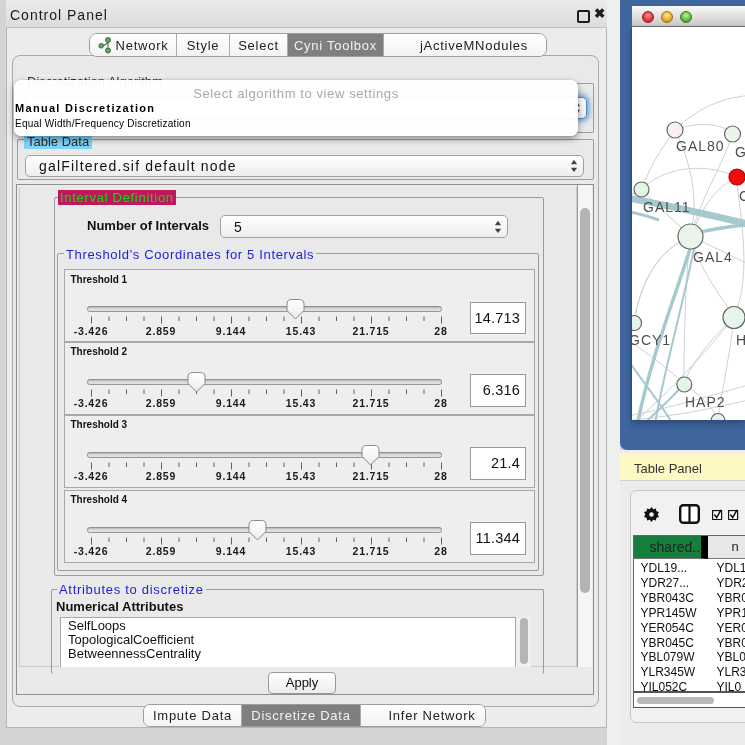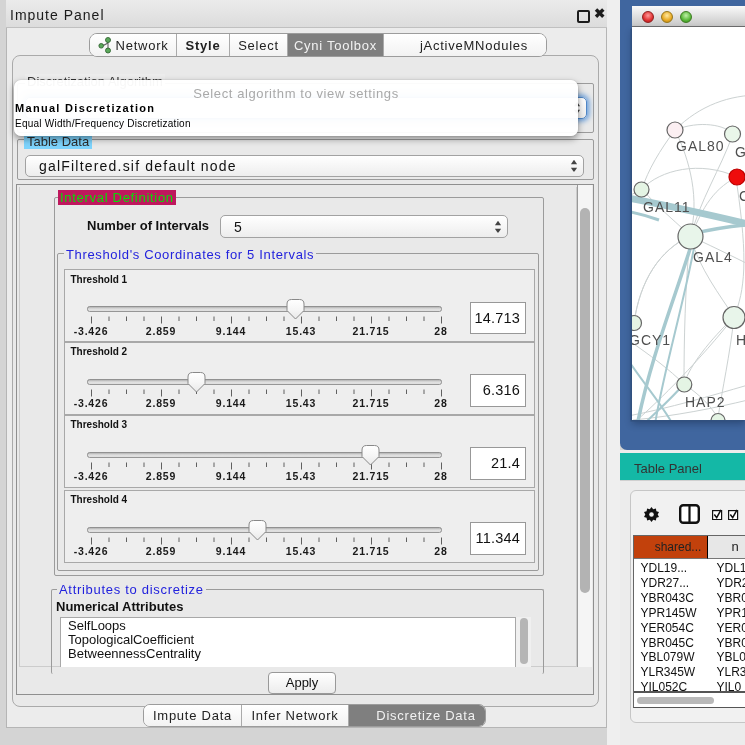--- a/index.html
+++ b/index.html
@@ -40,48 +40,48 @@
 #popup .r3{position:absolute;left:1px;top:37.5px;font-size:10px;letter-spacing:0.25px;color:#000;}
 
 #apply{left:268px;top:672px;width:66px;height:20px;background:linear-gradient(#ffffff,#ececec);border:1px solid #999;border-radius:4px;text-align:center;font-size:13px;color:#111;line-height:19px;}
 
 #netwin{left:620px;top:0;width:125px;height:450px;background:#40669f;border-radius:0 0 0 7px;}
 #nettb{left:12px;top:6px;width:113px;height:21px;background:linear-gradient(#fafafa,#c8c8c8);border-bottom:1px solid #6e6e6e;box-sizing:border-box;}
 .light{position:absolute;top:5px;width:12px;height:12px;border-radius:50%;}
 #netcanvas{left:632px;top:27px;width:113px;height:393px;background:#fff;overflow:hidden;box-shadow:-1.5px 1.5px 0 0 #31507e,0 4px 7px 0 rgba(10,20,45,0.33);}
 
 #tpanel{left:620px;top:450px;width:125px;height:295px;background:#ececec;}
-#tptitle{left:620px;top:453px;width:125px;height:28px;background:#14b8a6;border-bottom:1px solid #d0d0d0;box-sizing:border-box;}
+#tptitle{left:620px;top:453px;width:125px;height:28px;background:#fef9c3;border-bottom:1px solid #d0d0d0;box-sizing:border-box;}
 #tptitle span{position:absolute;left:14px;top:8px;font-size:13px;color:#333;}
 #tcard{left:10px;top:40px;width:130px;height:231px;background:#f1f1f1;border:1px solid #c6c6c6;border-radius:6px;}
 .trow{position:absolute;left:7px;font-size:12px;color:#111;white-space:nowrap;}
 .trow2{position:absolute;left:83px;font-size:12px;color:#111;white-space:nowrap;}
 </style>
 </head>
 <body>
 <div class="abs" style="left:607px;top:0;width:13px;height:745px;background:#efefef;"></div>
 
 <div class="abs" id="cpwin"></div>
 <div class="abs" id="cptitle">
-    <span class="t">Impute Panel</span>
+    <span class="t">Control Panel</span>
   </div>
 <div class="abs" id="btnfloat"></div>
 <div class="abs" id="btnclose">✖</div>
 <div class="abs" id="bigpanel"></div>
 
 <div class="seg" id="toptabs">
   <div class="s" style="width:86px;">
     <svg width="14" height="18" viewBox="0 0 14 18" style="margin-right:4px;">
       <path d="M10 4.5 L10 14 M3.5 9.5 C5.5 9.3 9 8.5 10 6" stroke="#666" stroke-width="1.1" fill="none"></path>
       <circle cx="10" cy="4" r="2.5" fill="#5aa85a" stroke="#336633" stroke-width="0.9"></circle>
       <circle cx="10" cy="14.5" r="2.5" fill="#5aa85a" stroke="#336633" stroke-width="0.9"></circle>
       <circle cx="3.2" cy="9.8" r="2.3" fill="#5aa85a" stroke="#336633" stroke-width="0.9"></circle>
     </svg>
     Network</div>
-  <div class="s" style="width:52px;font-weight:bold;">Style</div>
+  <div class="s" style="width:52px;">Style</div>
   <div class="s" style="width:57px;">Select</div>
   <div class="s on" style="width:95px;">Cyni Toolbox</div>
   <div class="s" style="width:144px;">jActiveMNodules</div>
 </div>
 
 <div class="grp" style="left:17px;top:83px;width:575px;height:48px;"></div>
 <div class="lbl" style="left:25px;top:74px;font-size:13px;color:#333;background:#ececec;padding:0 2px;">Discretization Algorithm</div>
 <div class="combo" style="left:25px;top:97px;width:562px;height:22px;box-shadow:0 0 5px 2.5px #71a3dc;border-color:#4f86c6;">
     <svg class="ar" viewBox="0 0 9 14">
       <path d="M4.5 0 L8 5 L1 5 Z" fill="#444"></path>
@@ -209,22 +209,22 @@
 <div class="abs" style="left:60px;top:616.5px;width:456px;height:50px;background:#fff;border:1px solid #a8a8a8;border-bottom:none;box-sizing:border-box;overflow:hidden;">
   <div style="font-size:13px;color:#111;padding:1.5px 0 0 7px;line-height:14.2px;">SelfLoops<br>TopologicalCoefficient<br>BetweennessCentrality</div>
 </div>
 <div class="abs" style="left:516px;top:616.5px;width:15px;height:50px;background:#f0f0f0;"></div>
 <div class="abs" style="left:519.5px;top:618px;width:8.5px;height:46px;background:#b5b5b5;border-radius:4px;"></div>
 
 <div class="abs" id="apply">Apply</div>
 
 <div class="seg" id="bottabs">
   <div class="s" style="width:97px;">Impute Data</div>
+  <div class="s on" style="width:118px;">Discretize Data</div>
   <div class="s" style="width:106px;">Infer Network</div>
-  <div class="s on" style="width:118px;">Discretize Data</div>
 </div>
 
 <div class="abs" id="popup">
   <div class="r1">Select algorithm to view settings</div>
   <div class="r2">Manual Discretization</div>
   <div class="r3">Equal Width/Frequency Discretization</div>
 </div>
 
 <div class="abs" id="netwin"></div>
 <div class="abs" id="nettb" style="left:632px;top:6px;width:113px;">
@@ -306,21 +306,21 @@
   <line x1="10.5" y1="2" x2="10.5" y2="18" stroke="#111" stroke-width="2.2"></line>
 </svg>
 <svg class="abs" style="left:712px;top:509px;" width="27" height="11" viewBox="0 0 27 11">
   <rect x="0.6" y="1.6" width="9" height="9" fill="#fff" stroke="#111" stroke-width="1.2"></rect>
   <path d="M2.3 5.5 L4.7 8.7 L9 0.8" stroke="#111" stroke-width="1.5" fill="none"></path>
   <rect x="16.6" y="1.6" width="9" height="9" fill="#fff" stroke="#111" stroke-width="1.2"></rect>
   <path d="M18.3 5.5 L20.7 8.7 L25 0.8" stroke="#111" stroke-width="1.5" fill="none"></path>
 </svg>
 
 <div class="abs" style="left:632.5px;top:535px;width:113px;height:172.5px;background:#fff;border-top:1px solid #666;border-left:1px solid #666;border-bottom:1.5px solid #555;box-sizing:border-box;overflow:hidden;">
-  <div class="abs" style="left:0;top:0;width:74px;height:22.5px;background:#c2410c;border-right:1px solid #000000;border-bottom:1px solid #777;box-sizing:border-box;text-align:center;text-indent:16px;font-size:12px;color:#222;line-height:22px;">shared...</div>
+  <div class="abs" style="left:0;top:0;width:74px;height:22.5px;background:#15803d;border-right:7px solid #000000;border-bottom:1px solid #777;box-sizing:border-box;text-align:center;text-indent:16px;font-size:14px;color:#222;line-height:22px;">shared...</div>
   <div class="abs" style="left:74px;top:0;width:40px;height:22.5px;background:#e7e7e7;border-bottom:1px solid #777;box-sizing:border-box;font-size:13px;color:#222;line-height:22px;padding-left:24px;">n</div>
   <div class="trow" style="top:25px;">YDL19...</div>
     <div class="trow2" style="top:25px;">YDL1</div>
   <div class="trow" style="top:39.9px;">YDR27...</div>
     <div class="trow2" style="top:39.9px;">YDR2</div>
   <div class="trow" style="top:54.8px;">YBR043C</div>
     <div class="trow2" style="top:54.8px;">YBR0</div>
   <div class="trow" style="top:69.7px;">YPR145W</div>
     <div class="trow2" style="top:69.7px;">YPR1</div>
   <div class="trow" style="top:84.6px;">YER054C</div>

